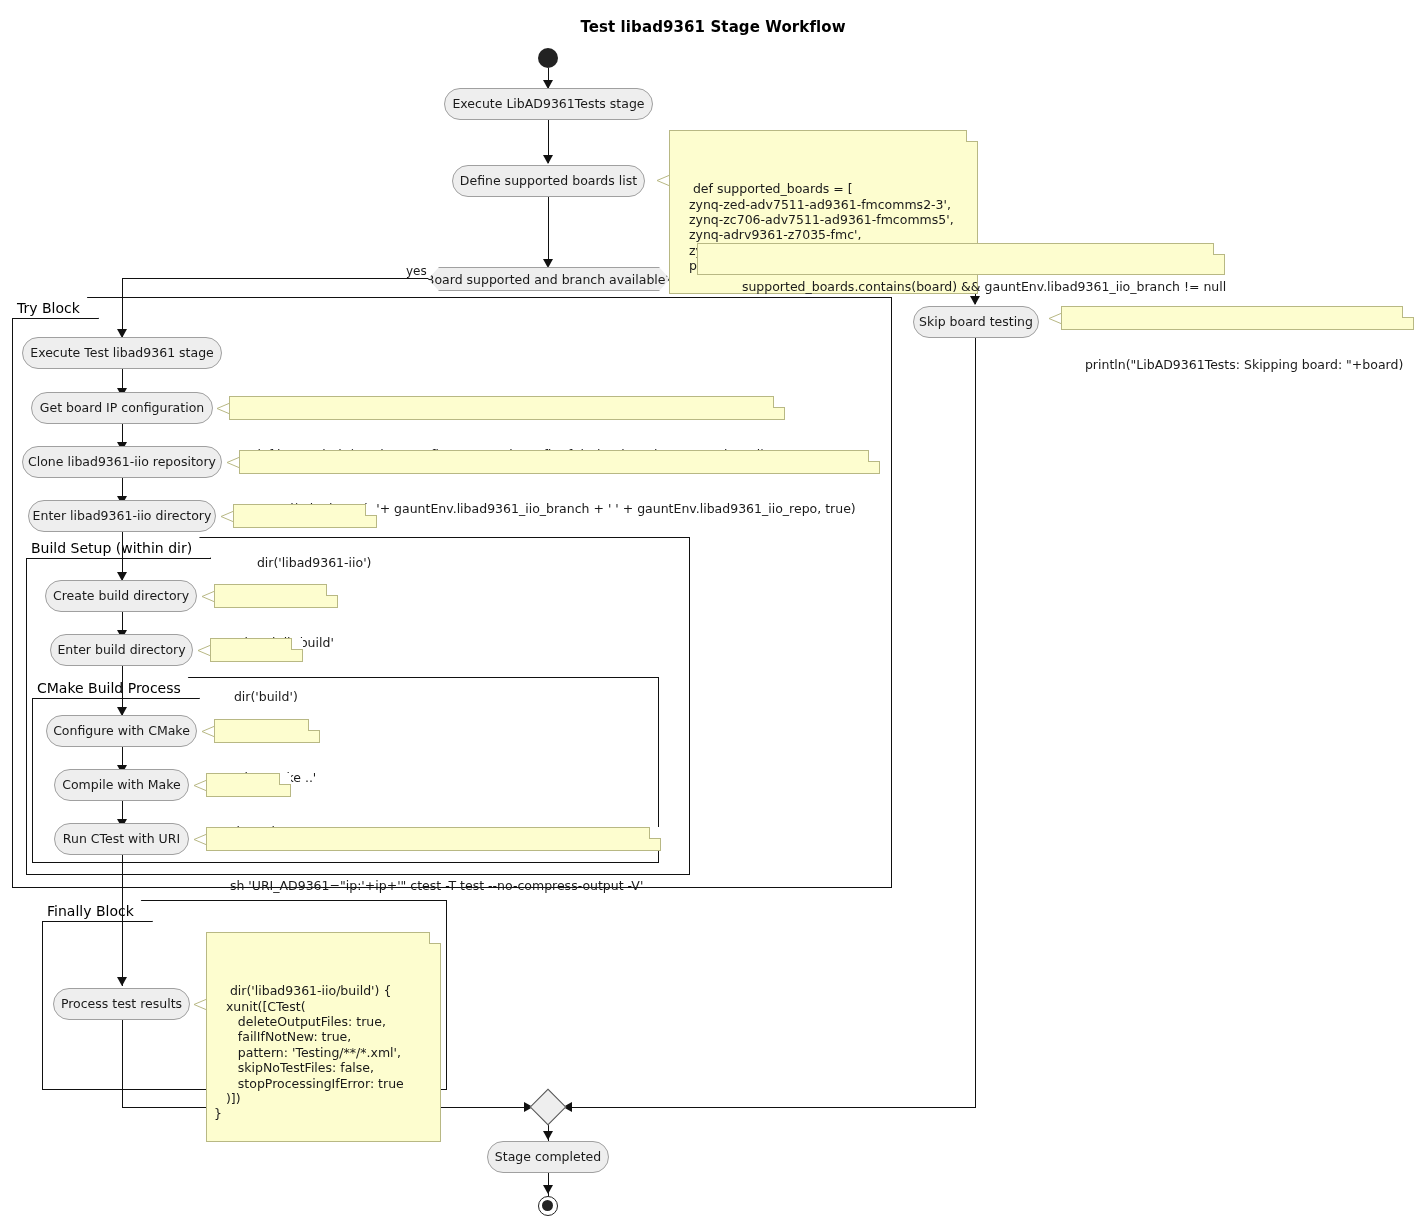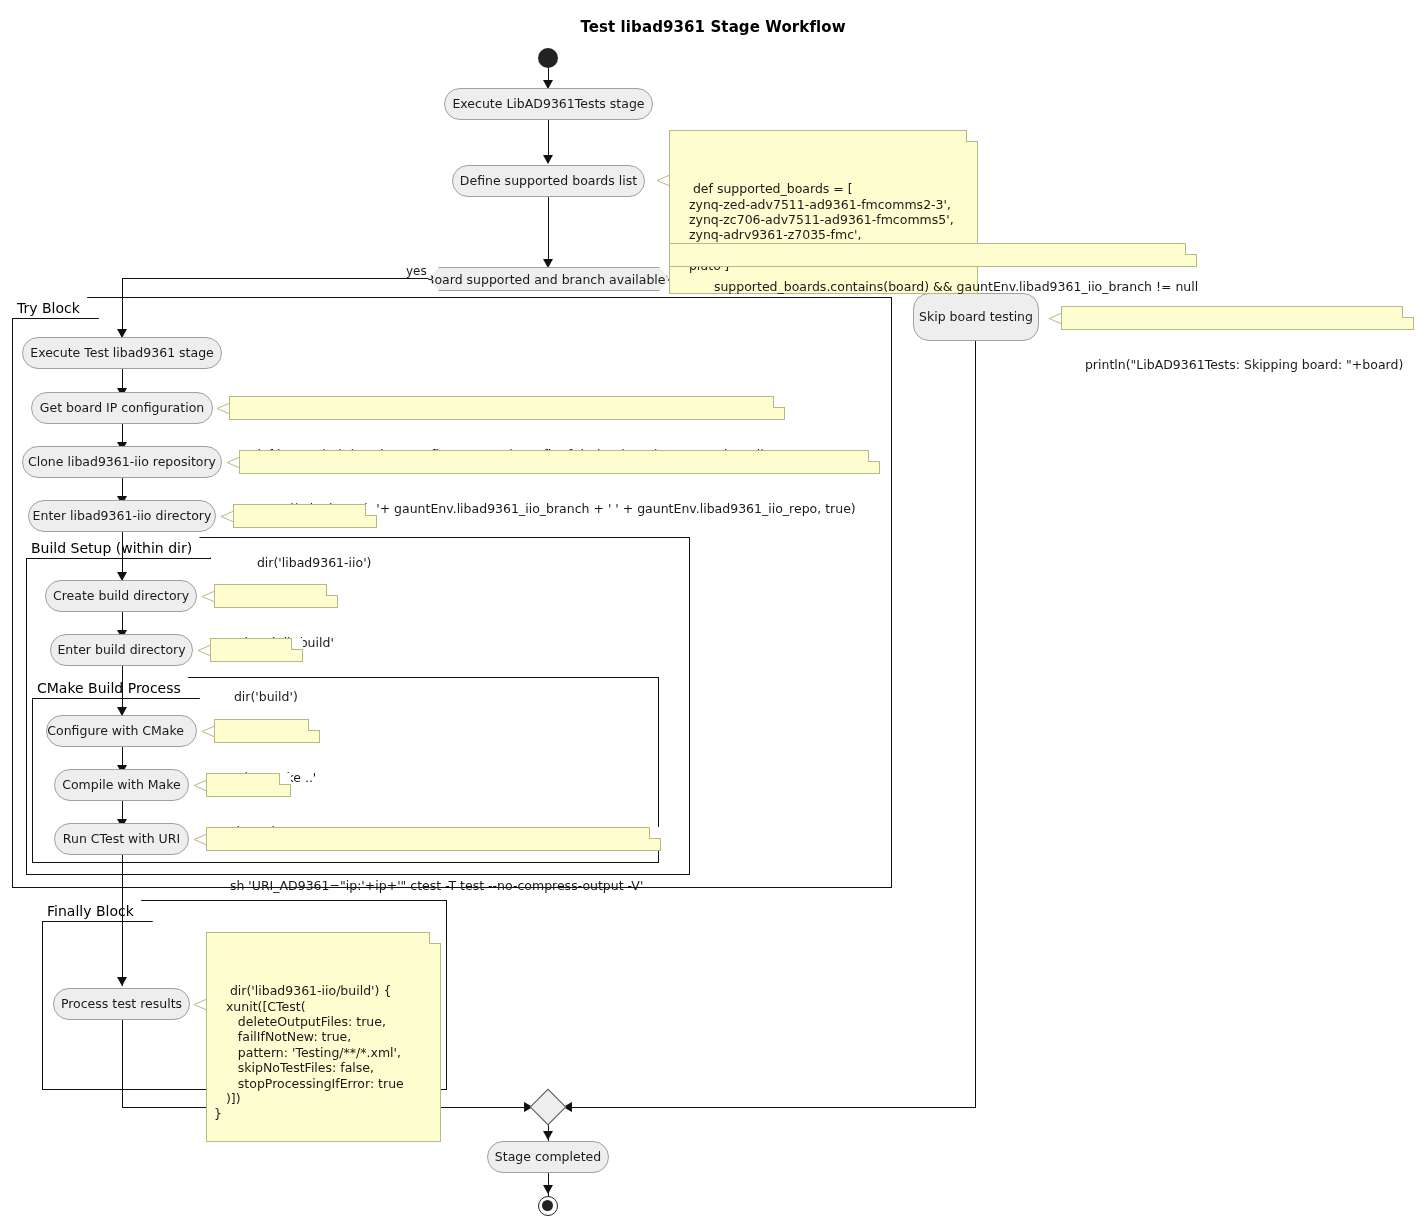--- a/index.html
+++ b/index.html
@@ -284,21 +284,21 @@
   </div>
 
   <div class="activity" style="left:452px; top:165px; width:193px; height:32px;">
     <span>Define supported boards list</span>
   </div>
 
   <div class="decision" style="left:428px; top:267px; width:242px; height:24px;">
     <span>Board supported and branch available?</span>
   </div>
 
-  <div class="activity" style="left:913px; top:293px; width:126px; height:48px;">
+  <div class="activity" style="left:913px; top:306px; width:126px; height:32px;">
     <span>Skip board testing</span>
   </div>
 
   <div class="activity" style="left:22px; top:337px; width:200px; height:32px;align-items:center;">
     <span>Execute Test libad9361 stage</span>
   </div>
 
   <div class="activity" style="left:31px; top:392px; width:182px; height:32px;">
     <span>Get board IP configuration</span>
   </div>
@@ -312,21 +312,21 @@
   </div>
 
   <div class="activity" style="left:45px; top:580px; width:152px; height:32px;">
     <span>Create build directory</span>
   </div>
 
   <div class="activity" style="left:50px; top:634px; width:143px; height:32px;">
     <span>Enter build directory</span>
   </div>
 
-  <div class="activity" style="left:46px; top:715px; width:151px; height:32px;justify-content:flex-end;">
+  <div class="activity" style="left:46px; top:715px; width:151px; height:32px;">
     <span>Configure with CMake</span>
   </div>
 
   <div class="activity" style="left:54px; top:769px; width:135px; height:32px;">
     <span>Compile with Make</span>
   </div>
 
   <div class="activity" style="left:54px; top:823px; width:135px; height:32px;">
     <span>Run CTest with URI</span>
   </div>
@@ -349,21 +349,21 @@
       <polyline points="13,0 0,5.5 13,11" fill="none" stroke="#b8b884" stroke-width="1"></polyline>
     </svg>
     <span>def supported_boards = [
    zynq-zed-adv7511-ad9361-fmcomms2-3',
    zynq-zc706-adv7511-ad9361-fmcomms5',
    zynq-adrv9361-z7035-fmc',
    zynq-zed-adv7511-ad9364-fmcomms4',
    pluto']</span>
   </div>
 
-  <div class="note" style="left:669px; top:243px; width:528px; height:24px;padding-left:28px;">
+  <div class="note" style="left:697px; top:243px; width:528px; height:32px;padding-left:28px;">
     <span class="fold"></span>
     <span>supported_boards.contains(board) &amp;&amp; gauntEnv.libad9361_iio_branch != null</span>
   </div>
 
   <div class="note" style="left:1061px; top:306px; width:353px; height:24px;">
     <span class="fold"></span>
     <svg class="leader" style="top:6px;" viewBox="0 0 13 11">
       <polyline points="13,0 0,5.5 13,11" fill="none" stroke="#b8b884" stroke-width="1"></polyline>
     </svg>
     <span>println("LibAD9361Tests: Skipping board: "+board)</span>

